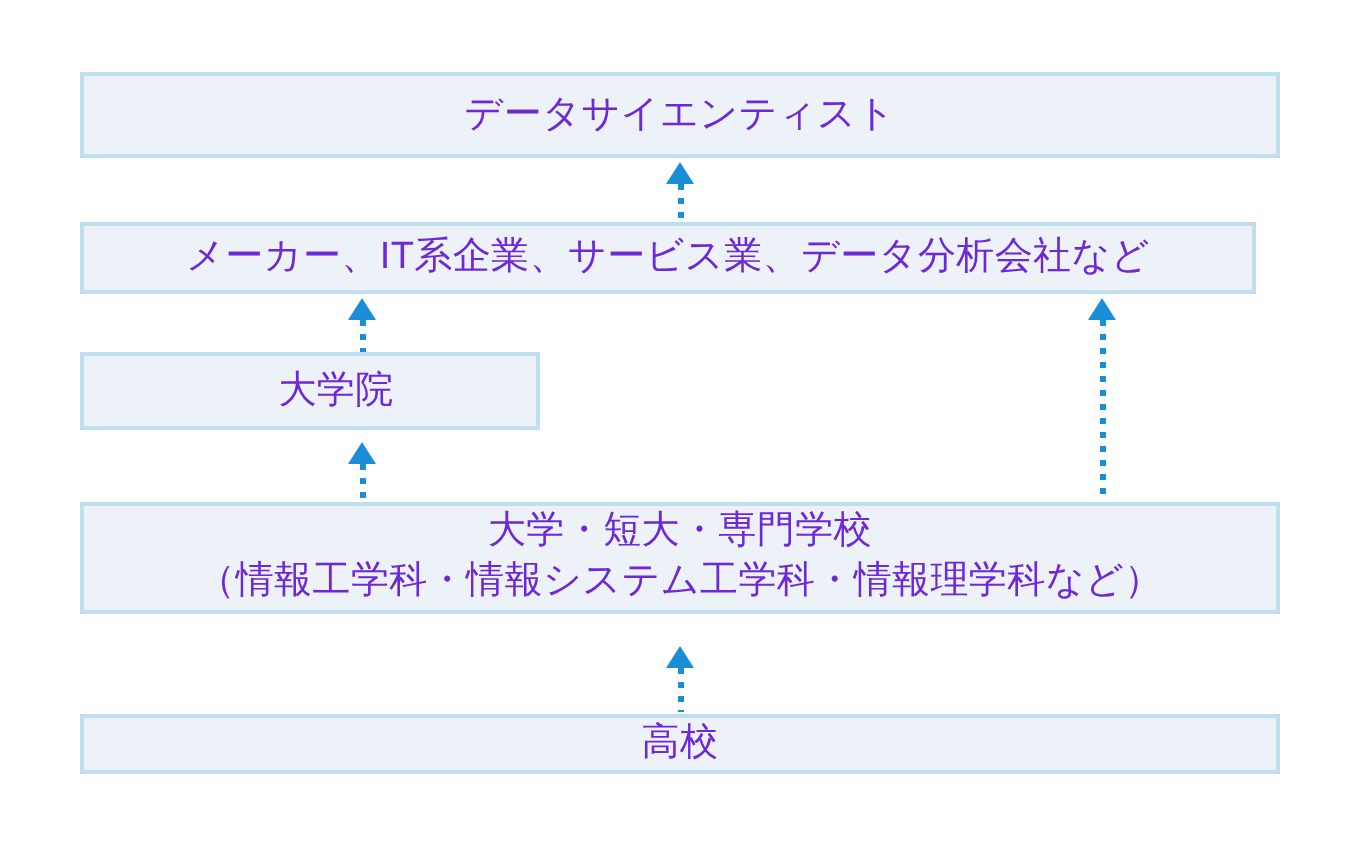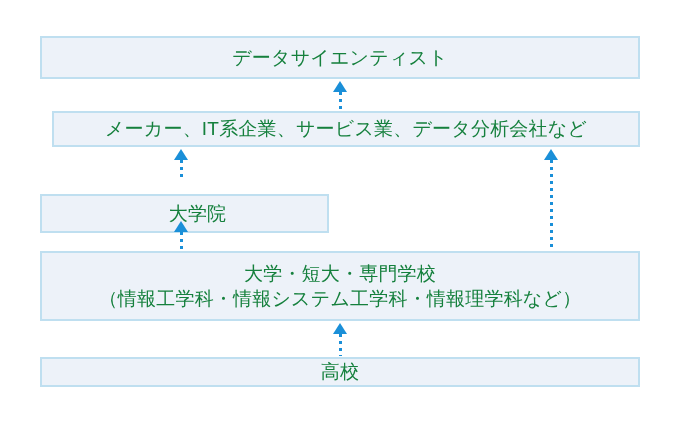--- a/index.html
+++ b/index.html
@@ -25,37 +25,37 @@
   
   .node {
     position: absolute;
     box-sizing: border-box;
     background: #edf2f9;
     border: 2px solid #bfdff0;
     display: flex;
     align-items: center;
     justify-content: center;
     text-align: center;
-    color: #15803d;
+    color: #6d28d9;
     line-height: 1.32;
     font-size: 19px;
     letter-spacing: 0.2px;
     white-space: pre-line;
   }
 
   .node-label {
     display: block;
     white-space: pre-line;
   }
 
   
   #node-data-scientist { left: 40px;  top: 36px;  width: 600px; height: 43px; }
-  #node-employers      { left: 40px;  top: 111px; width: 588px; height: 36px; margin-left: 12px; }
-  #node-grad-school    { left: 40px;  top: 194px; width: 289px; height: 39px; padding-left: 26px; }
-  #node-university     { left: 40px;  top: 251px; width: 600px; height: 70px; }
+  #node-employers      { left: 40px;  top: 111px; width: 588px; height: 36px; }
+  #node-grad-school    { left: 40px;  top: 176px; width: 230px; height: 39px; padding-left: 26px; }
+  #node-university     { left: 40px;  top: 251px; width: 600px; height: 56px; font-family: Liberation Mono, monospace; }
   #node-highschool     { left: 40px;  top: 357px; width: 600px; height: 30px; }
 
   
   .arrow {
     position: absolute;
     width: 15px;
     pointer-events: none;
   }
   .arrow .head {
     position: absolute;

